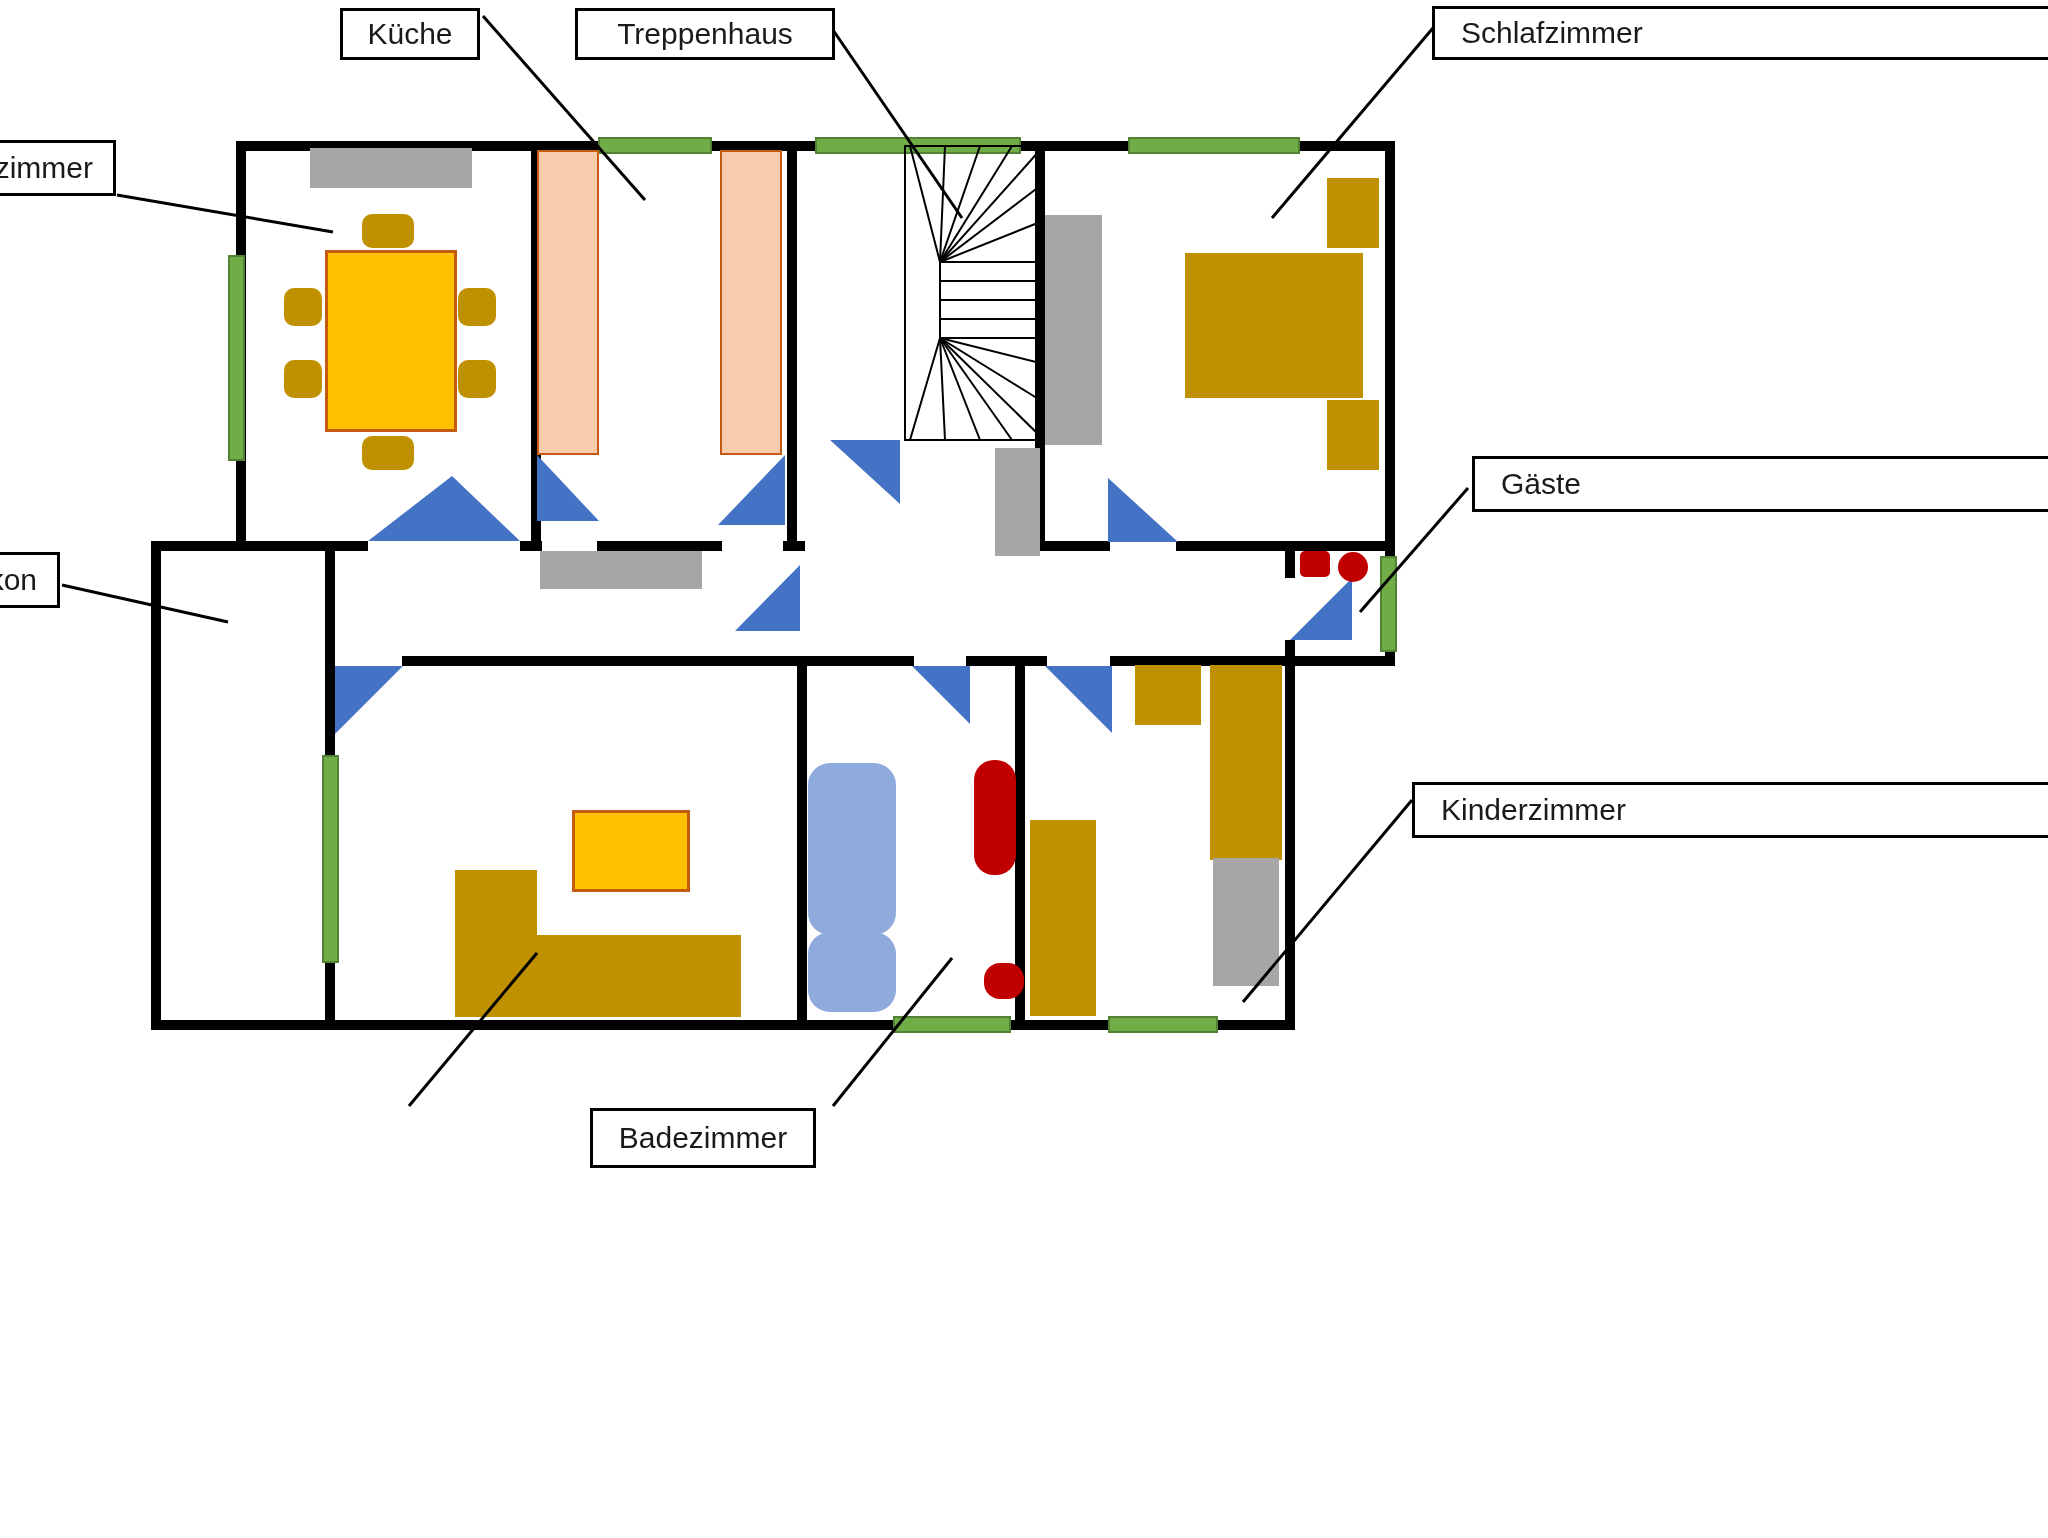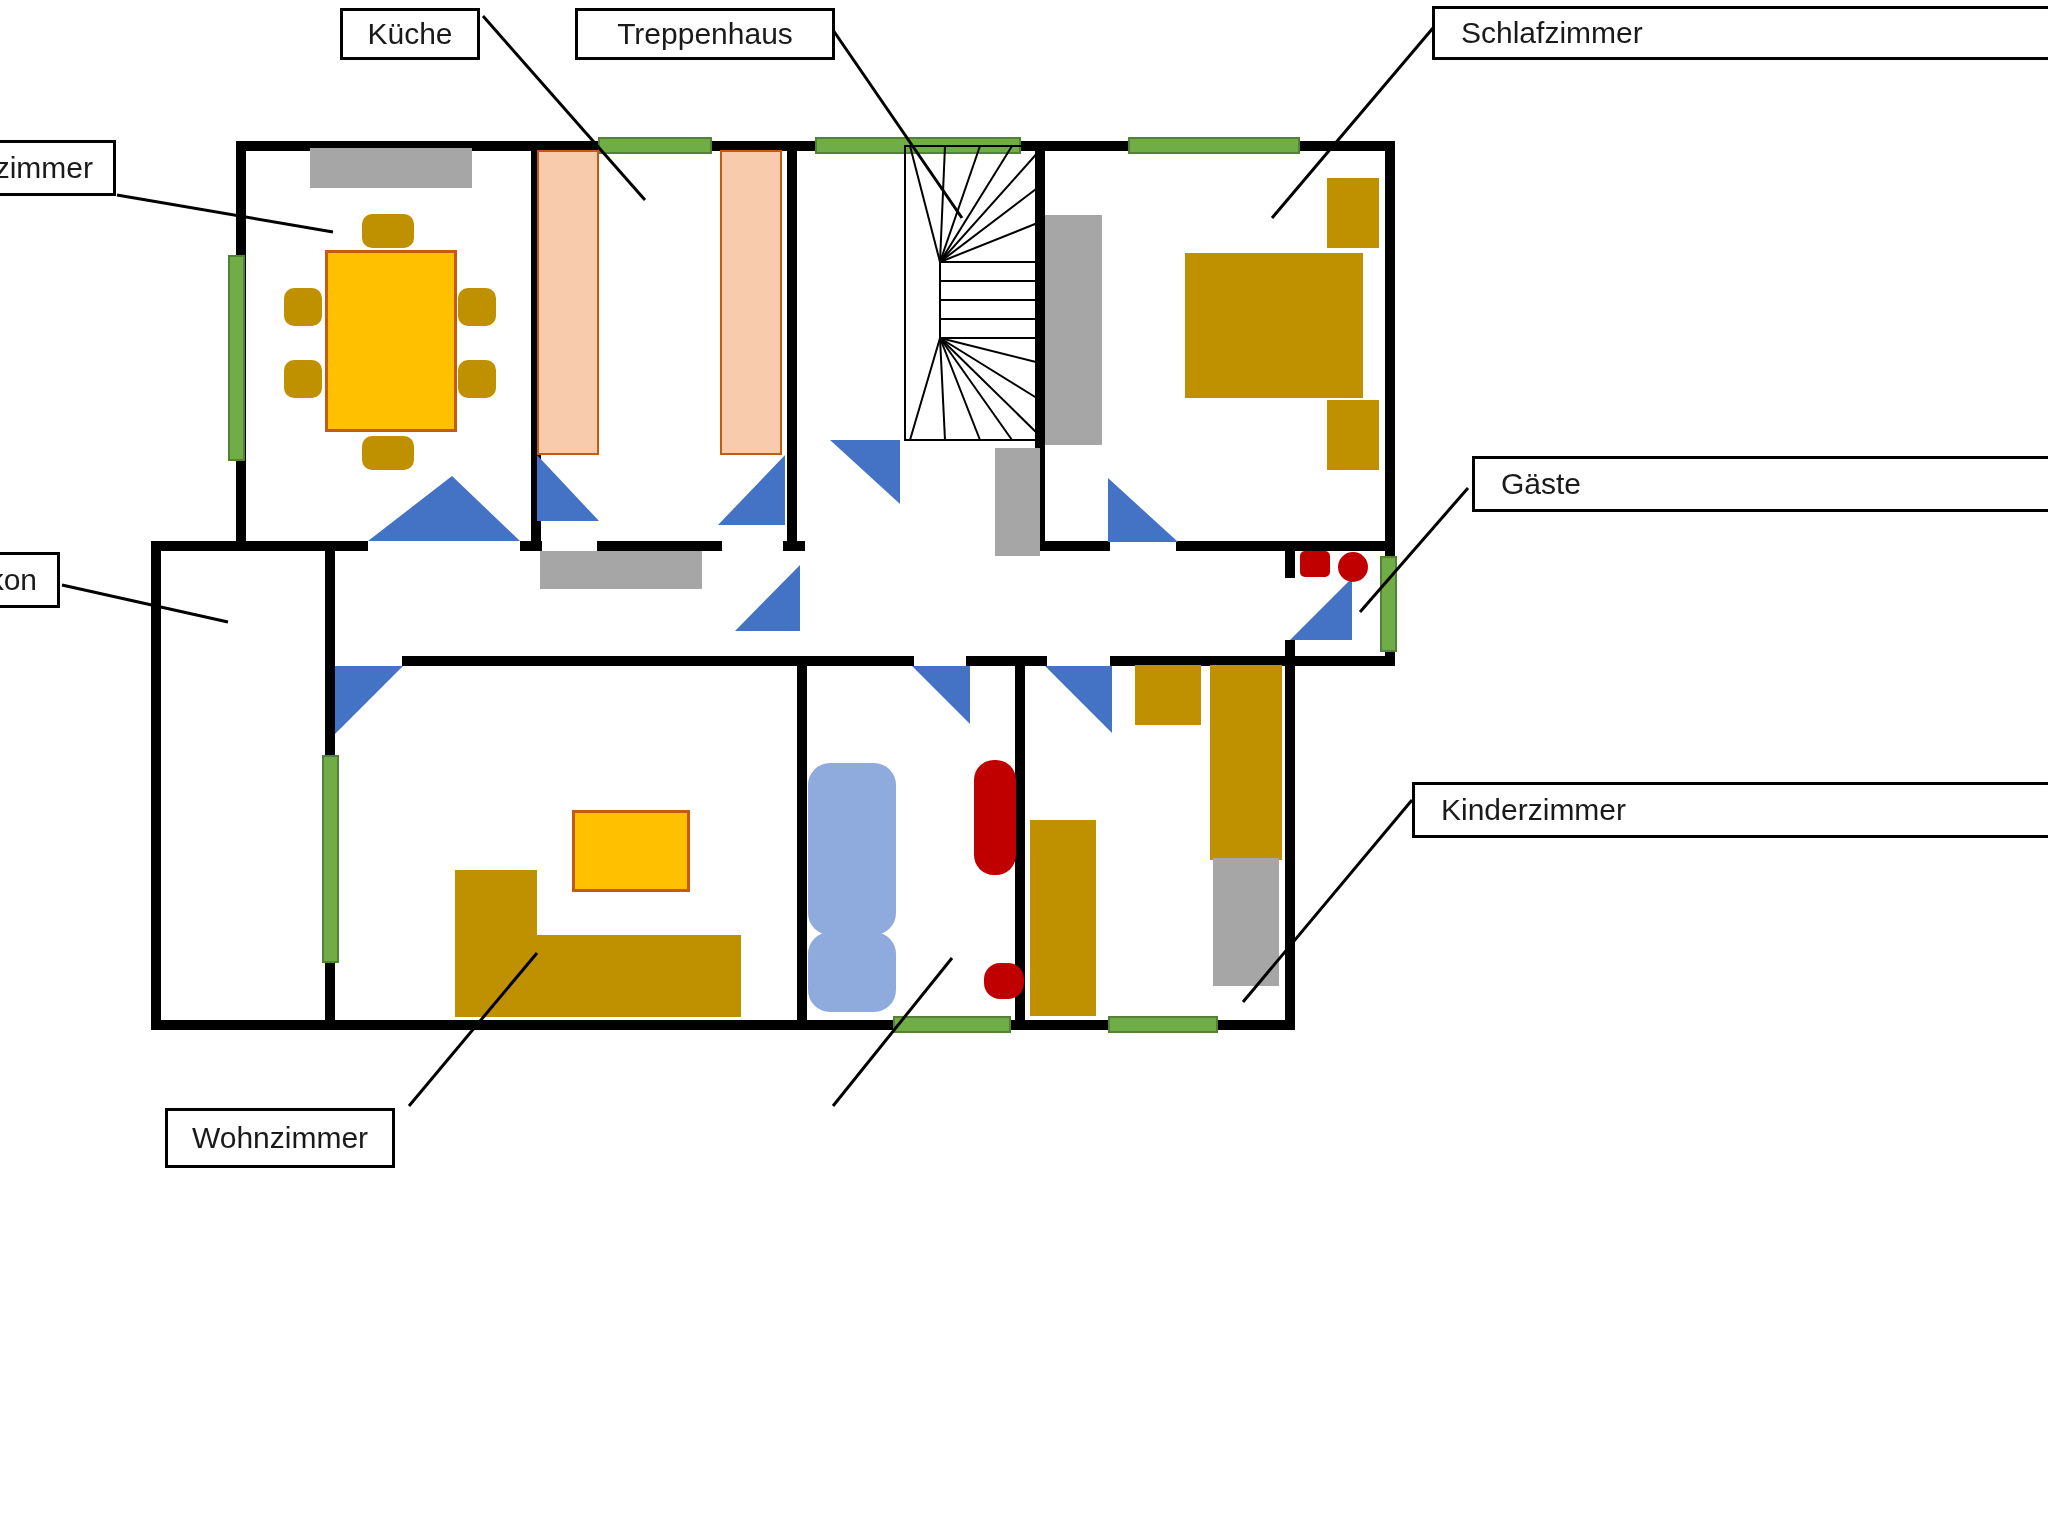--- a/index.html
+++ b/index.html
@@ -177,17 +177,17 @@
   </div>
   <div class="label-box lb-right" style="left:-120px;top:552px;width:180px;height:56px">
     <span>Balkon</span>
   </div>
   <div class="label-box lb-left" style="left:1472px;top:456px;width:580px;height:56px">
     <span>Gäste</span>
   </div>
   <div class="label-box lb-left" style="left:1412px;top:782px;width:640px;height:56px">
     <span>Kinderzimmer</span>
   </div>
-  <div class="label-box lb-center" style="left:165px;top:1108px;width:230px;height:60px">
-    <span>Wohnzimmer</span>
+  <div class="label-box lb-center" style="left:590px;top:1108px;width:226px;height:60px">
+    <span>Badezimmer</span>
   </div>
 
 </div>
 
 </body></html>

